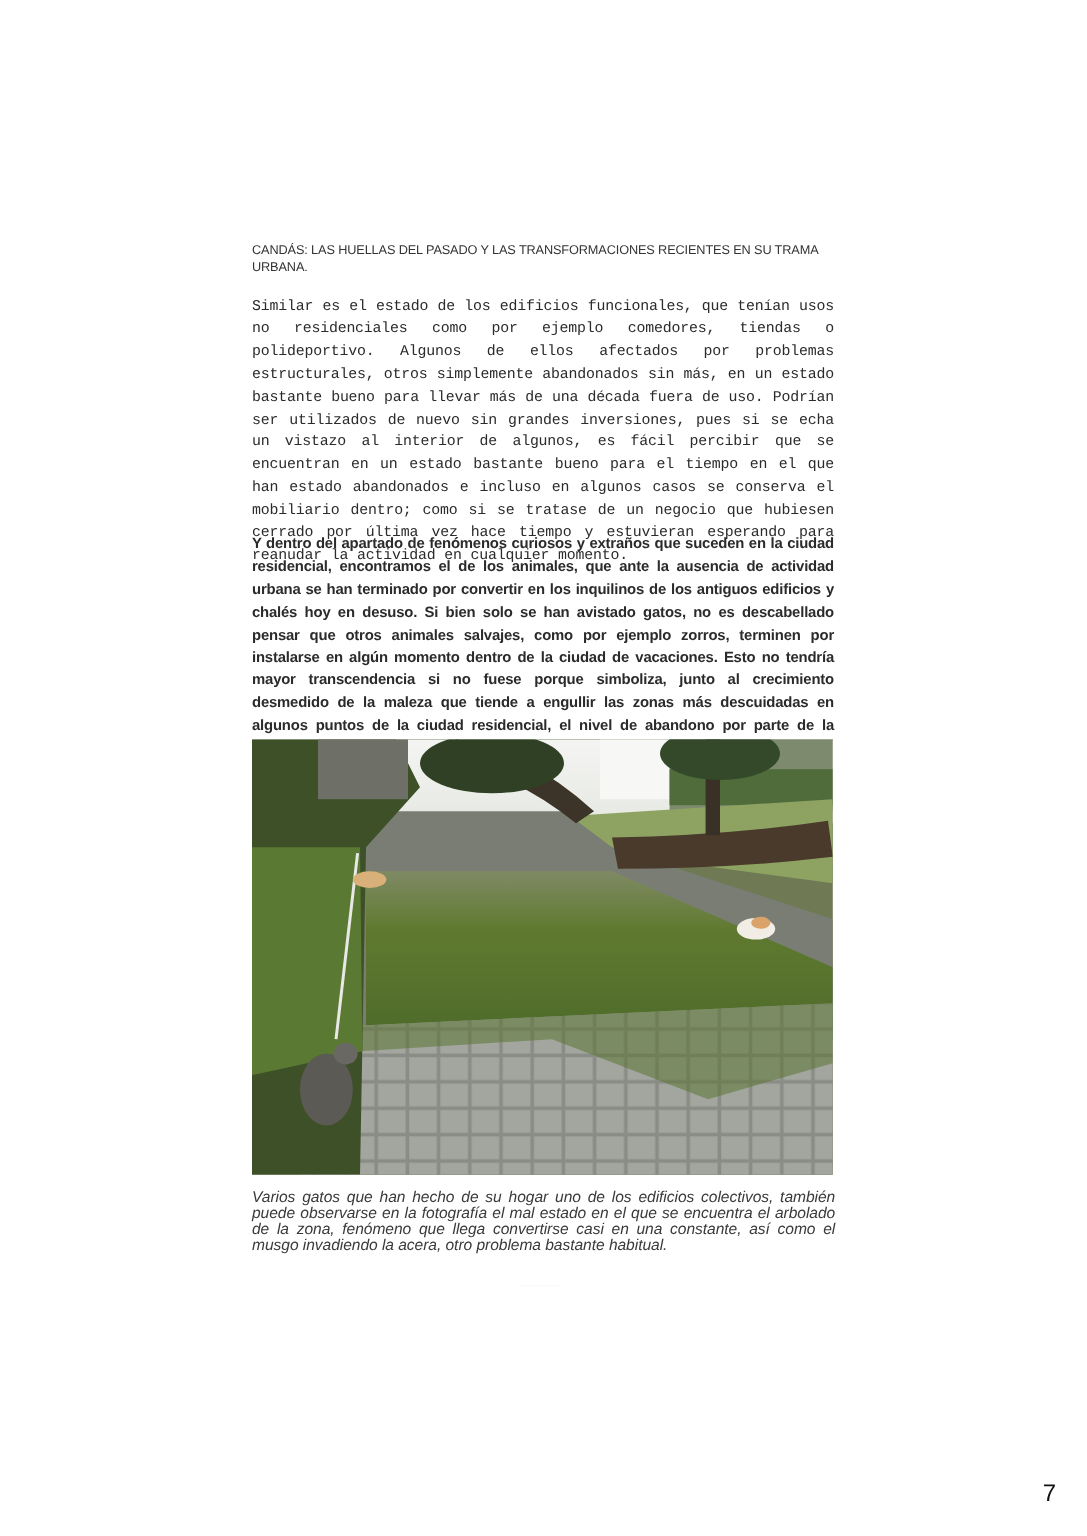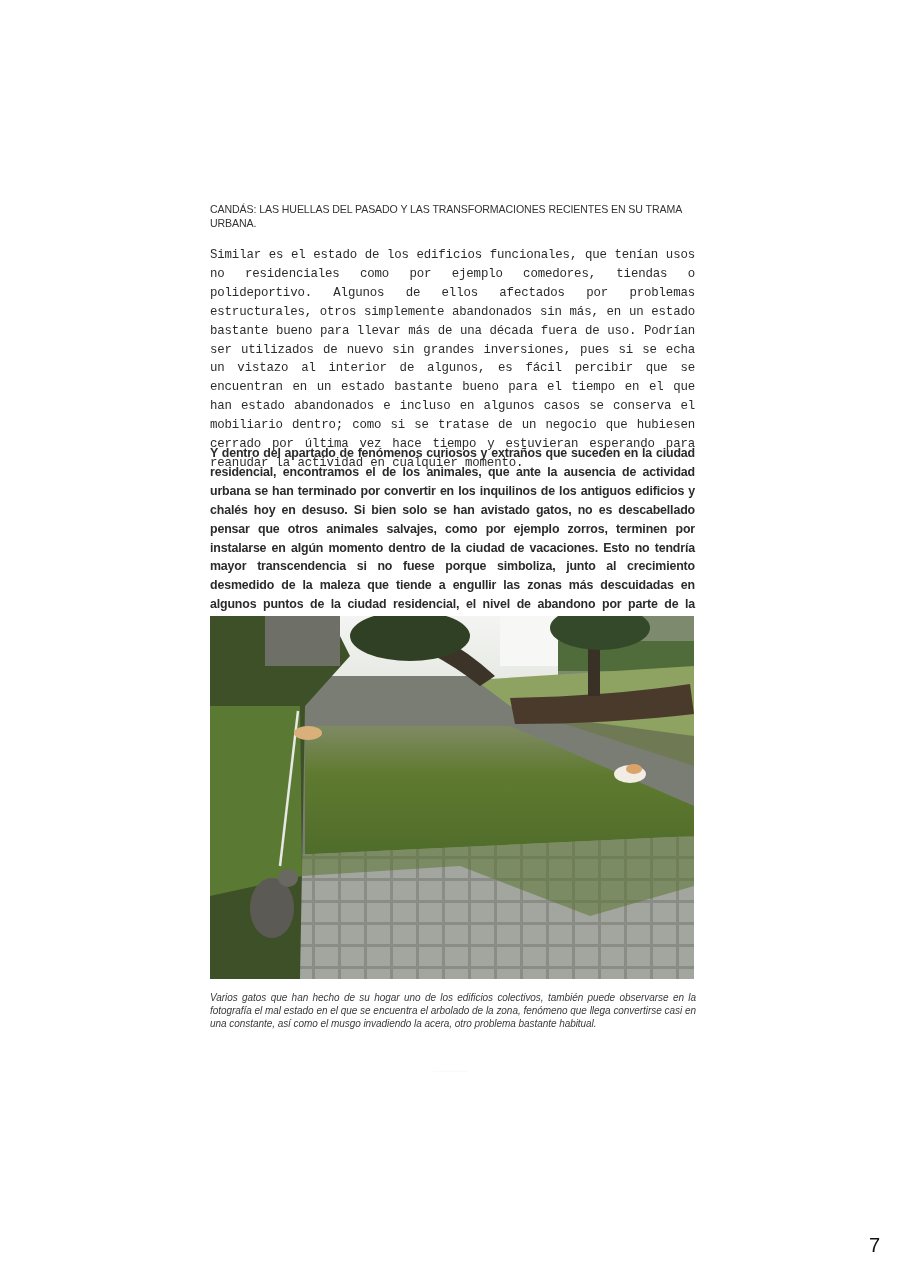--- a/index.html
+++ b/index.html
@@ -4,21 +4,21 @@
   <style>
     html, body { margin: 0; padding: 0; background: #ffffff; }
     body { width: 906px; height: 1280px; position: relative; overflow: hidden; font-family: "Liberation Sans", sans-serif; color: #2a2a2a; }
     .page { position: absolute; left: 0; top: 0; width: 906px; height: 1280px; }
     .heading { position: absolute; left: 210px; top: 202px; width: 485px; font-size: 10.6px; line-height: 14px; color: #333; letter-spacing: -0.1px; }
     .para { position: absolute; left: 210px; width: 485px; font-size: 12.4px; line-height: 18.9px; text-align: justify; color: #2b2b2b; letter-spacing: -0.15px; }
     .p1 { top: 246px; font-family: Liberation Mono, monospace; }
     .p2 { top: 444px; font-weight: bold; }
     .photo { position: absolute; left: 210px; top: 616px; width: 484px; height: 363px; overflow: hidden; background: #6f7a55; }
     .photo svg { display: block; }
-    .caption { position: absolute; left: 210px; top: 991px; width: 486px; font-size: 10px; line-height: 13.2px; font-style: italic; color: #3a3a3a; text-align: justify; letter-spacing: -0.05px; }
+    .caption { position: absolute; left: 210px; top: 991px; width: 486px; font-size: 13px; line-height: 13.2px; font-style: italic; color: #3a3a3a; text-align: justify; letter-spacing: -0.05px; }
     .artifact { position: absolute; left: 433px; top: 1071px; width: 34px; height: 30px; border-top: 1px solid #f6f6f6; opacity: 0.6; }
     .page-number { position: absolute; left: 869px; top: 1234px; font-size: 20px; color: #111; font-family: "Liberation Sans", sans-serif; }
   </style>
 </head>
 <body>
 
 <div class="page">
   <div class="heading">CANDÁS: LAS HUELLAS DEL PASADO Y LAS TRANSFORMACIONES RECIENTES EN SU TRAMA URBANA.</div>
 
   <p class="para p1" style="margin:0">Similar es el estado de los edificios funcionales, que tenían usos no residenciales como por ejemplo comedores, tiendas o polideportivo. Algunos de ellos afectados por problemas estructurales, otros simplemente abandonados sin más, en un estado bastante bueno para llevar más de una década fuera de uso. Podrían ser utilizados de nuevo sin grandes inversiones, pues si se echa un vistazo al interior de algunos, es fácil percibir que se encuentran en un estado bastante bueno para el tiempo en el que han estado abandonados e incluso en algunos casos se conserva el mobiliario dentro; como si se tratase de un negocio que hubiesen cerrado por última vez hace tiempo y estuvieran esperando para reanudar la actividad en cualquier momento.</p>

